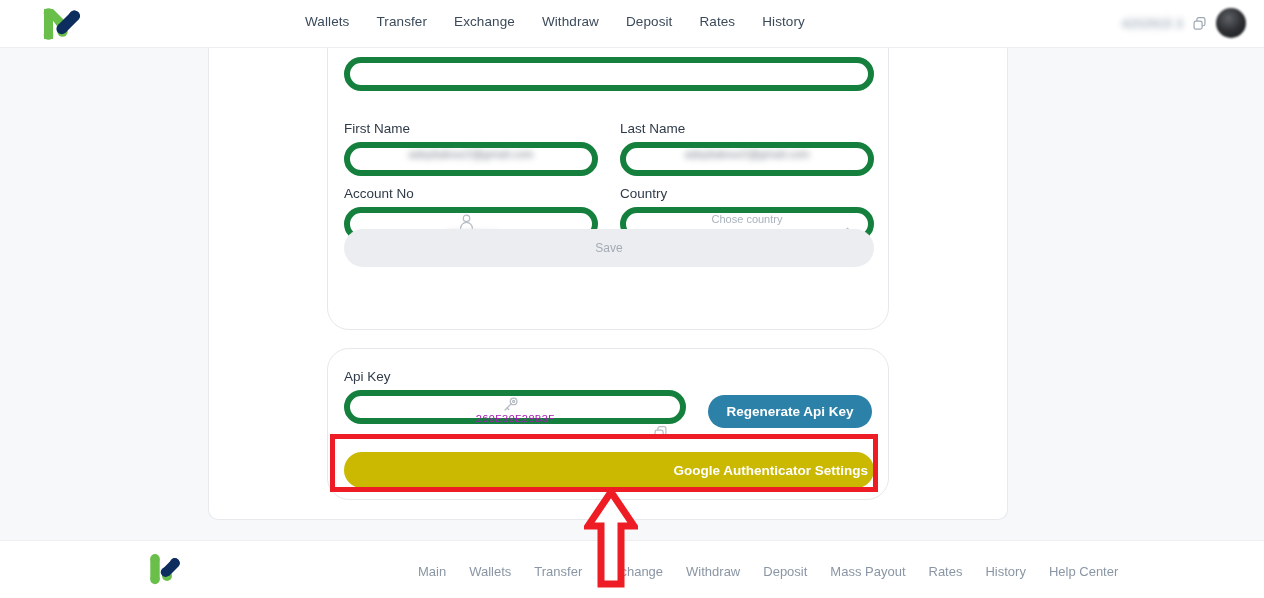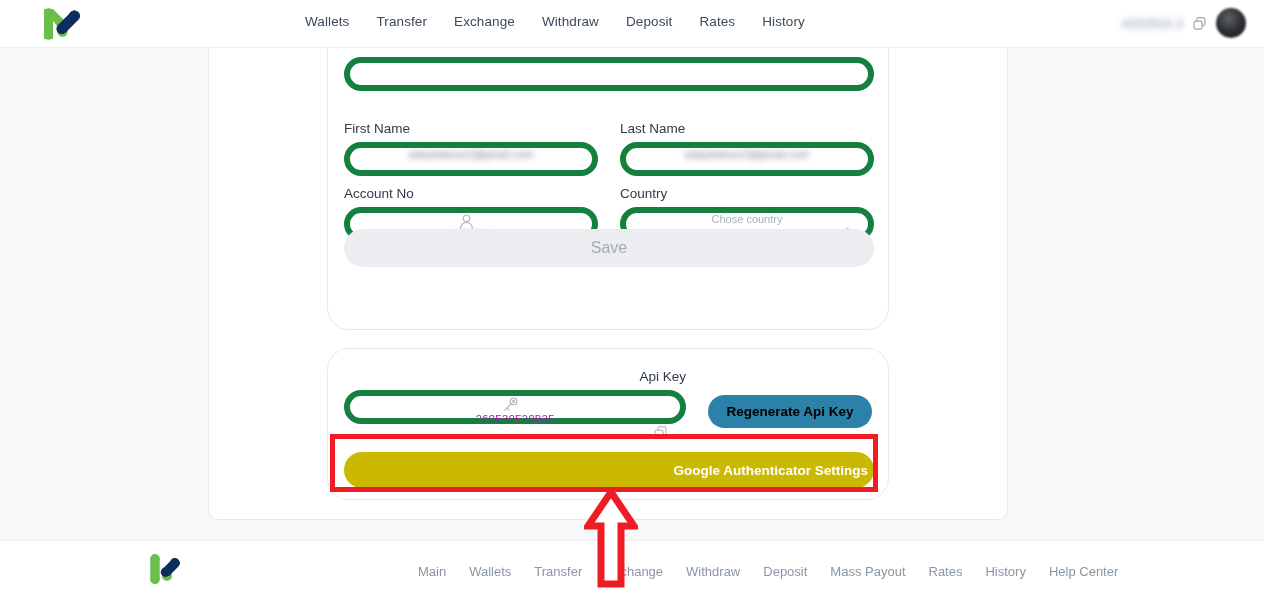--- a/index.html
+++ b/index.html
@@ -78,29 +78,29 @@
   }
   .inp .ph { color: #a9b2bd; }
   .inp .blurred { color: #6f7680; filter: blur(3.4px); user-select: none; }
   .lead-ico { width: 17px; height: 17px; margin-right: 9px; flex: 0 0 auto; opacity: .62; }
   .trail-ico { width: 15px; height: 15px; margin-left: auto; opacity: .62; }
 
   .btn-save {
     position: absolute; left: 16px; top: 228px;
     width: 530px; height: 38px;
     background: #ebedf0; border: none; border-radius: 19px;
-    color: #a5acb5; font-size: 16px;
+    color: #a5acb5; font-size: 12px;
     font-family: "Liberation Sans", sans-serif;
   }
 
   .btn-regen {
     position: absolute; right: 16px; top: 46px;
     width: 164px; height: 33px;
     background: #2b81a8; border: none; border-radius: 17px;
-    color: #000000; font-size: 13.5px; font-weight: bold;
+    color: #ffffff; font-size: 13.5px; font-weight: bold;
     font-family: "Liberation Sans", sans-serif;
   }
 
   .btn-ga {
     position: absolute; left: 16px; top: 103px;
     width: 530px; height: 36px;
     background: #cbb800; border: none; border-radius: 18px;
     color: #ffffff; font-size: 13.5px; font-weight: bold;
     font-family: "Liberation Sans", sans-serif;
     text-align: right;
@@ -220,21 +220,21 @@
         </span>
       </div>
     </div>
 
 
     <button class="btn-save">Save</button>
   </div>
 
   <div class="card card-api">
 
-    <div class="fld" style="left:16px; top:20px; width:342px;text-align:right;">
+    <div class="fld" style="left:16px; top:20px; width:342px;">
       <label class="field-label">Api Key</label>
       <div class="inp">
         <span class="lead-ico">
           <svg viewBox="0 0 18 18" width="17" height="17" fill="none" stroke="#8a949f" stroke-width="1.35" stroke-linecap="round">
             <circle cx="12.3" cy="5.7" r="3.5"></circle>
             <circle cx="12.3" cy="5.7" r="1.1"></circle>
             <path d="M9.9 8.1 L3.2 14.8"></path>
             <path d="M5.4 12.6 L7.1 14.3"></path>
           </svg>
         </span>

